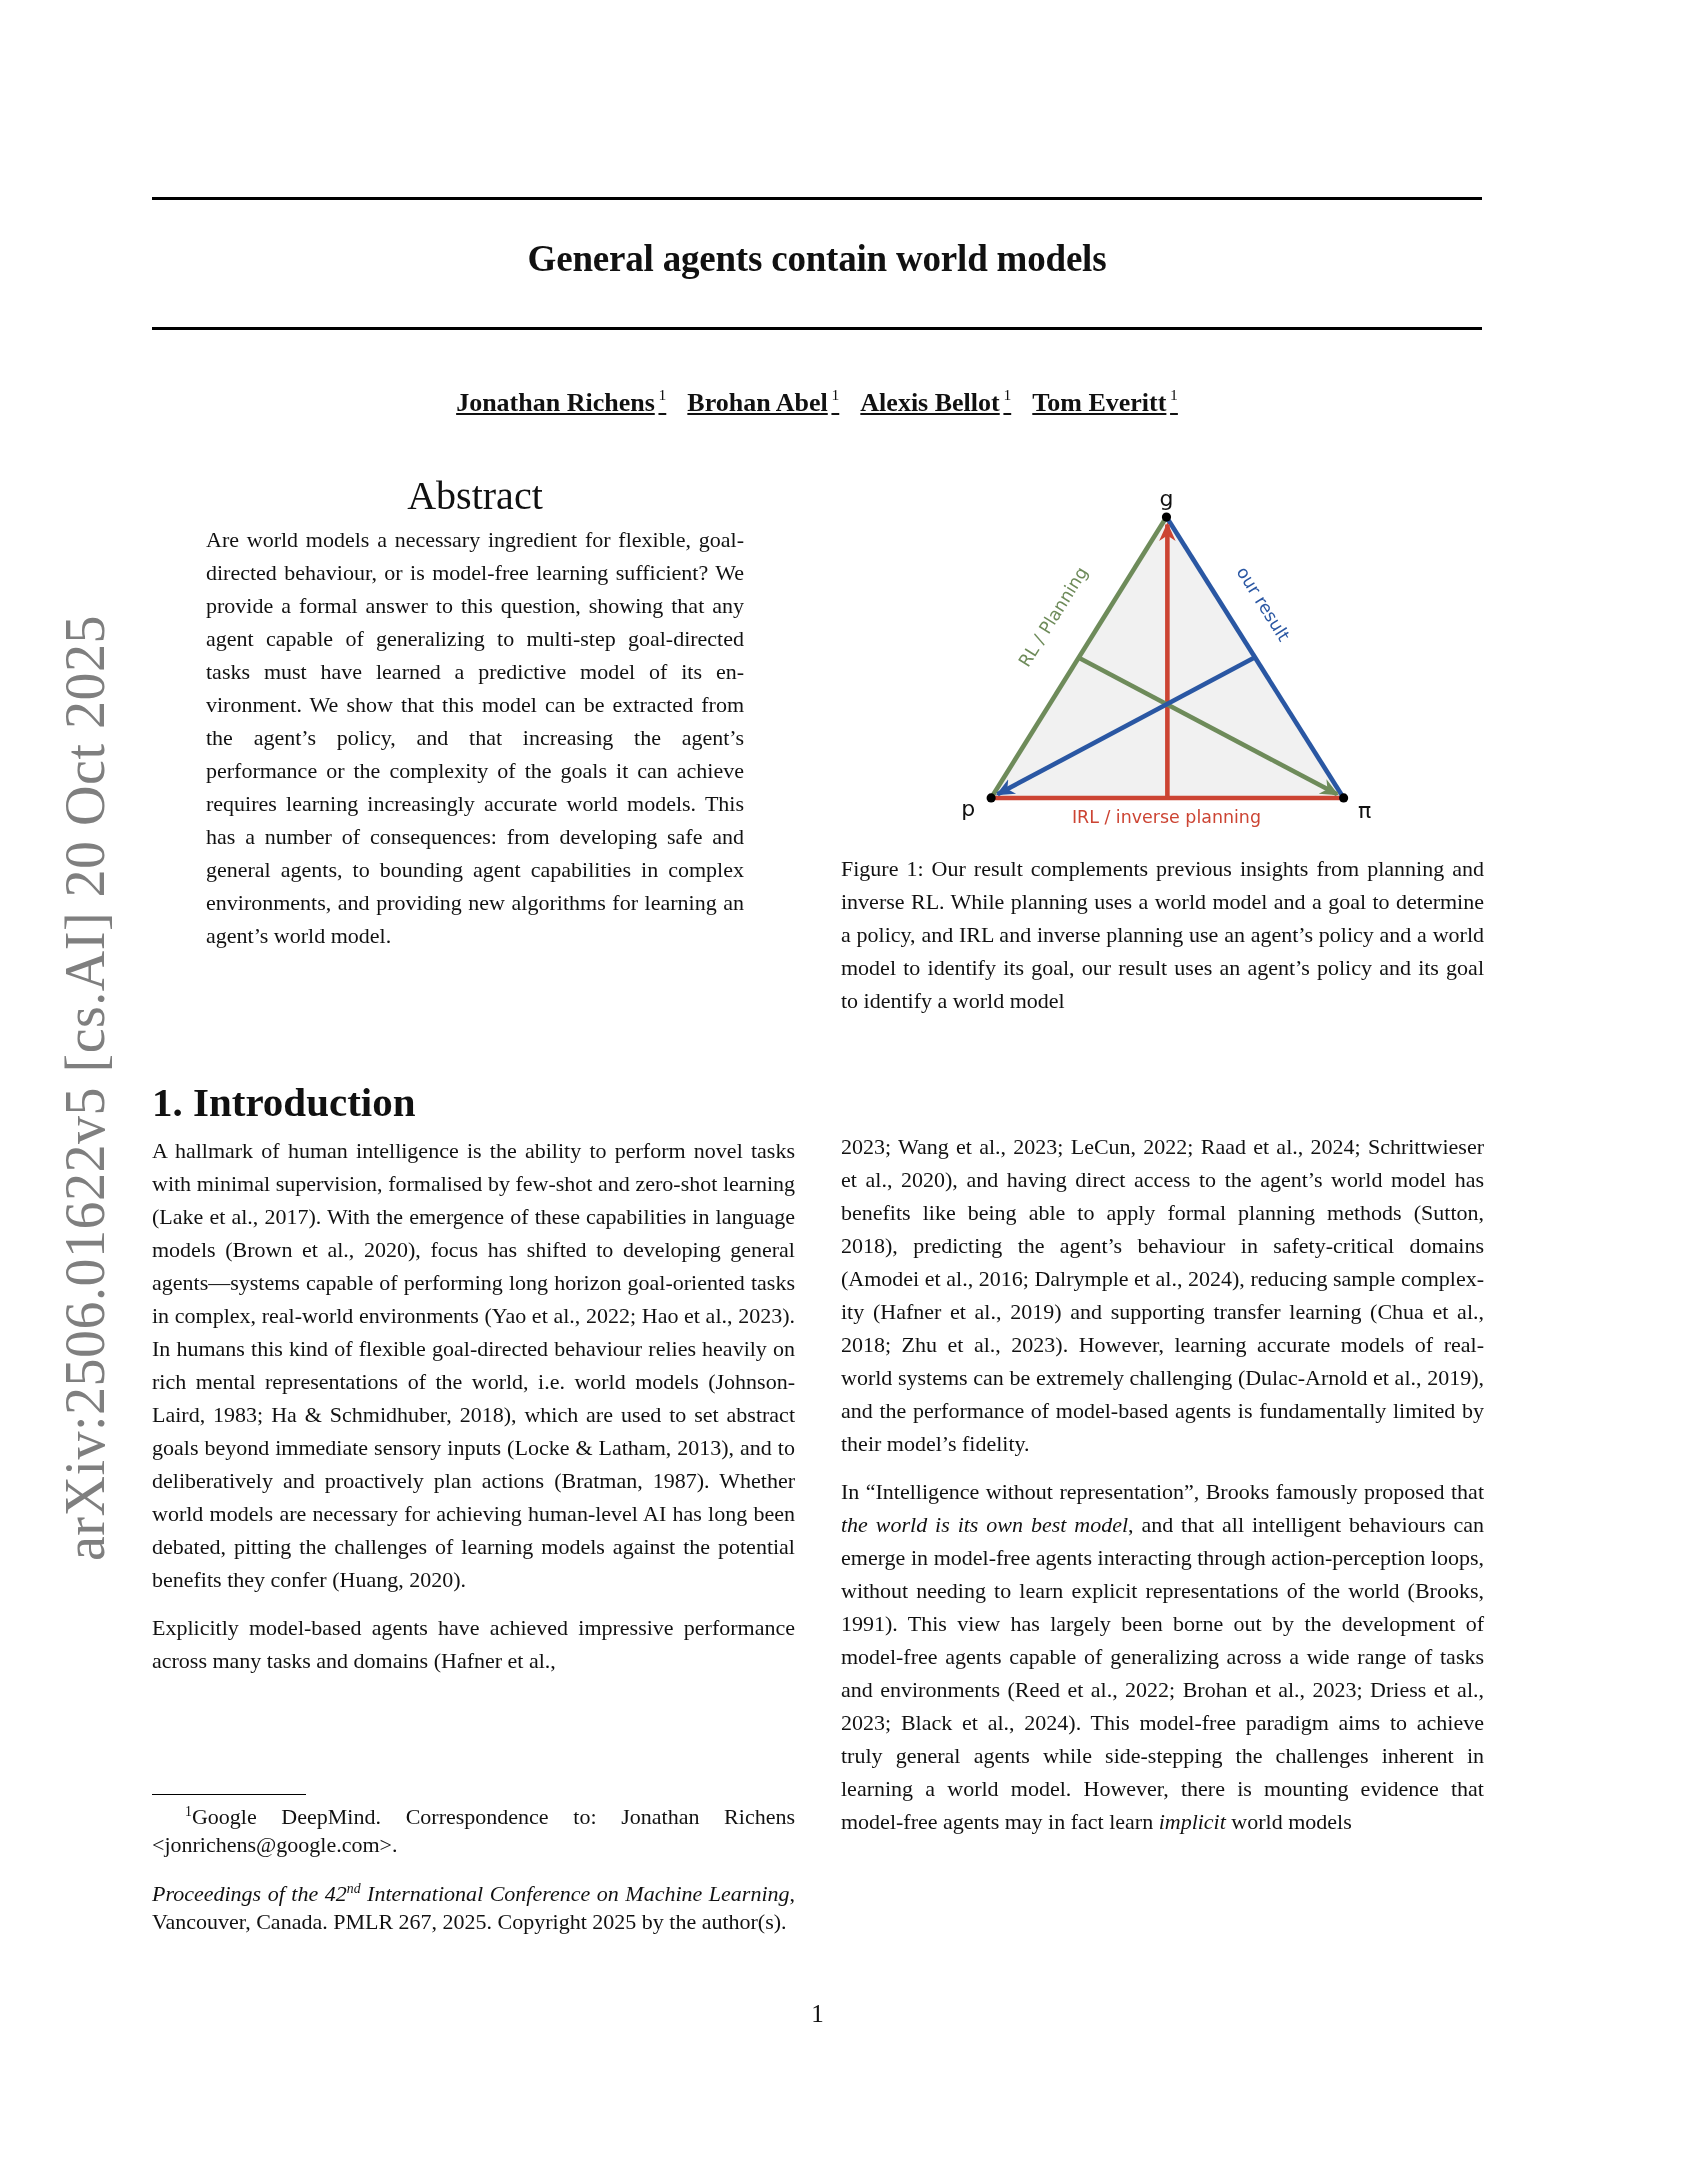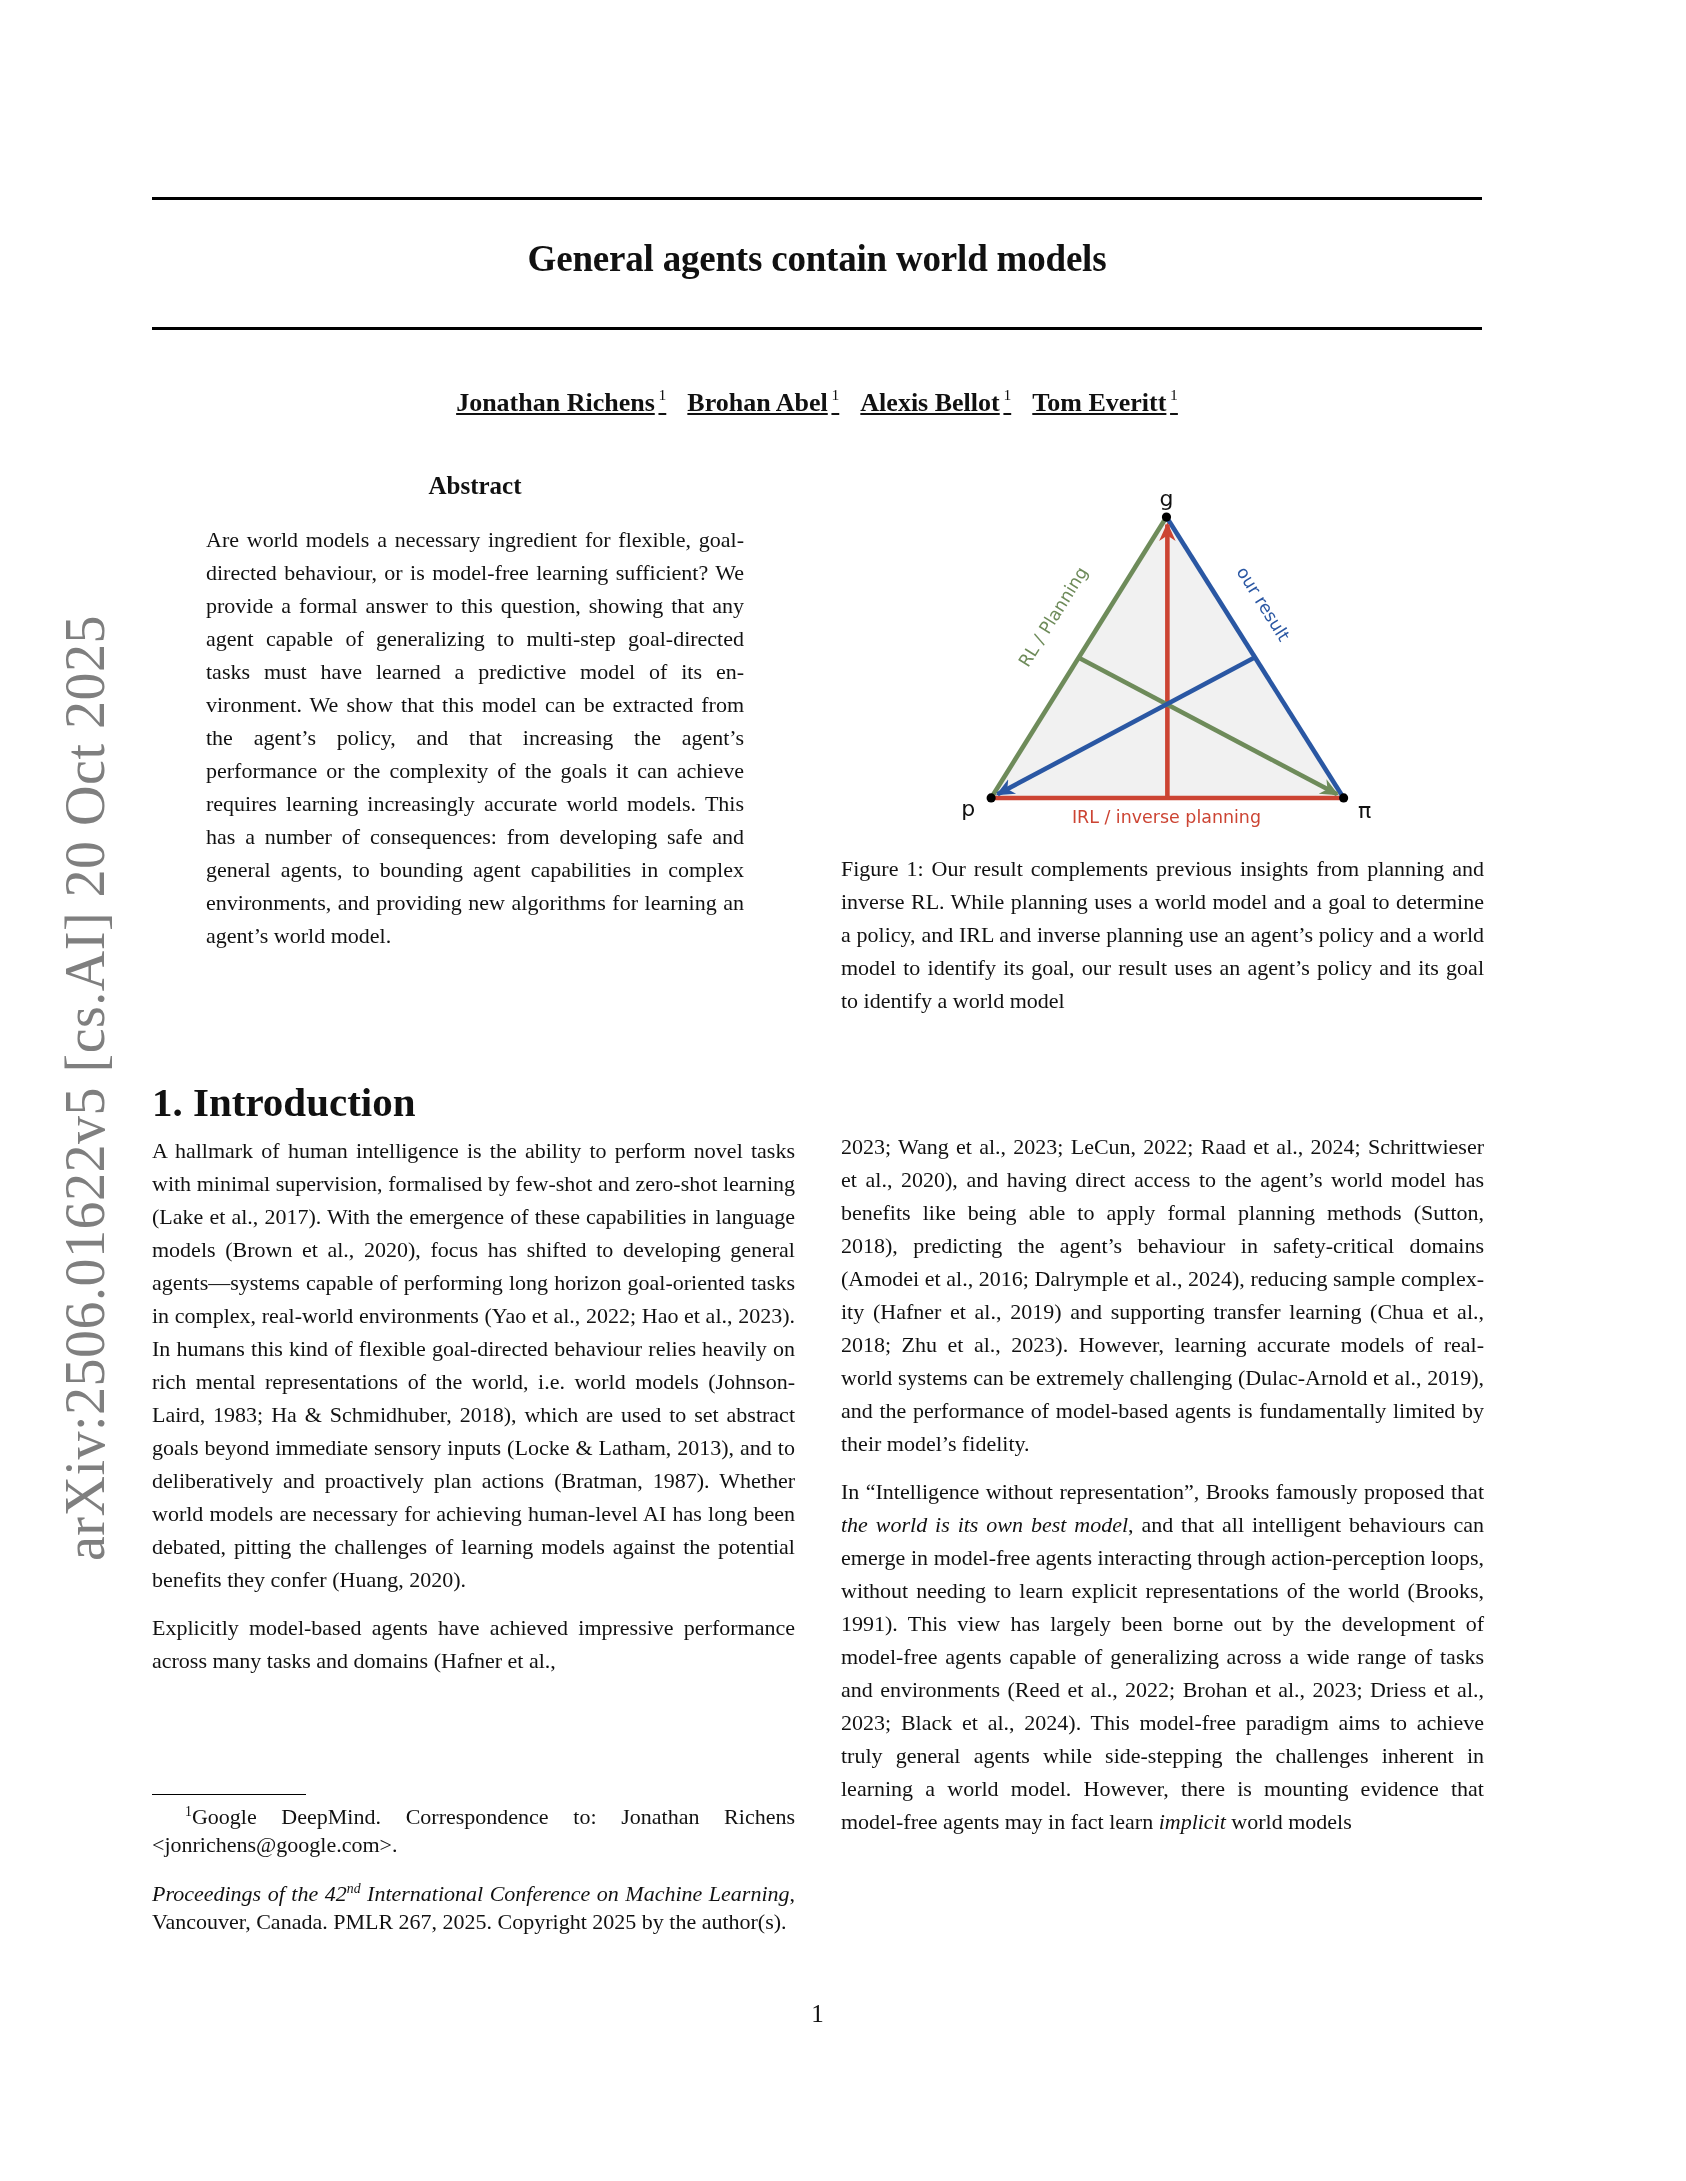--- a/index.html
+++ b/index.html
@@ -16,21 +16,21 @@
   #authors sup { font-weight: normal; font-size: 15.6px; margin-left: 3.7px; vertical-align: 11px; }
 
   #arxiv-stamp { position: absolute; left: 53px; top: 1561px; transform-origin: 0 0;
                  transform: rotate(-90deg); font-size: 56px; color: #7f7f7f; white-space: nowrap;
                  letter-spacing: 0.5px; }
 
   .col { position: absolute; font-size: 22px; line-height: 33px; text-align: justify;
          hyphens: manual; }
   .col p { margin: 0; }
   #abstract-heading { position: absolute; top: 472px; left: 206px; width: 538px; text-align: center;
-                      font-size: 25px; font-weight: bold; }
+                      font-size: 40px; font-weight: normal; }
   #abstract-body { top: 523px; left: 206px; width: 538px; }
 
   #figure { position: absolute; top: 473px; left: 955px; width: 478px; height: 358px; }
   #caption { top: 852px; left: 841px; width: 643px; }
 
   #intro-heading { position: absolute; top: 1078px; left: 152px; font-size: 41px; font-weight: bold; }
   #intro-left { top: 1134px; left: 152px; width: 643px; }
   #intro-left p + p { margin-top: 14.7px; }
   #intro-right { top: 1130px; left: 841px; width: 643px; }
   #intro-right p + p { margin-top: 14.7px; }

